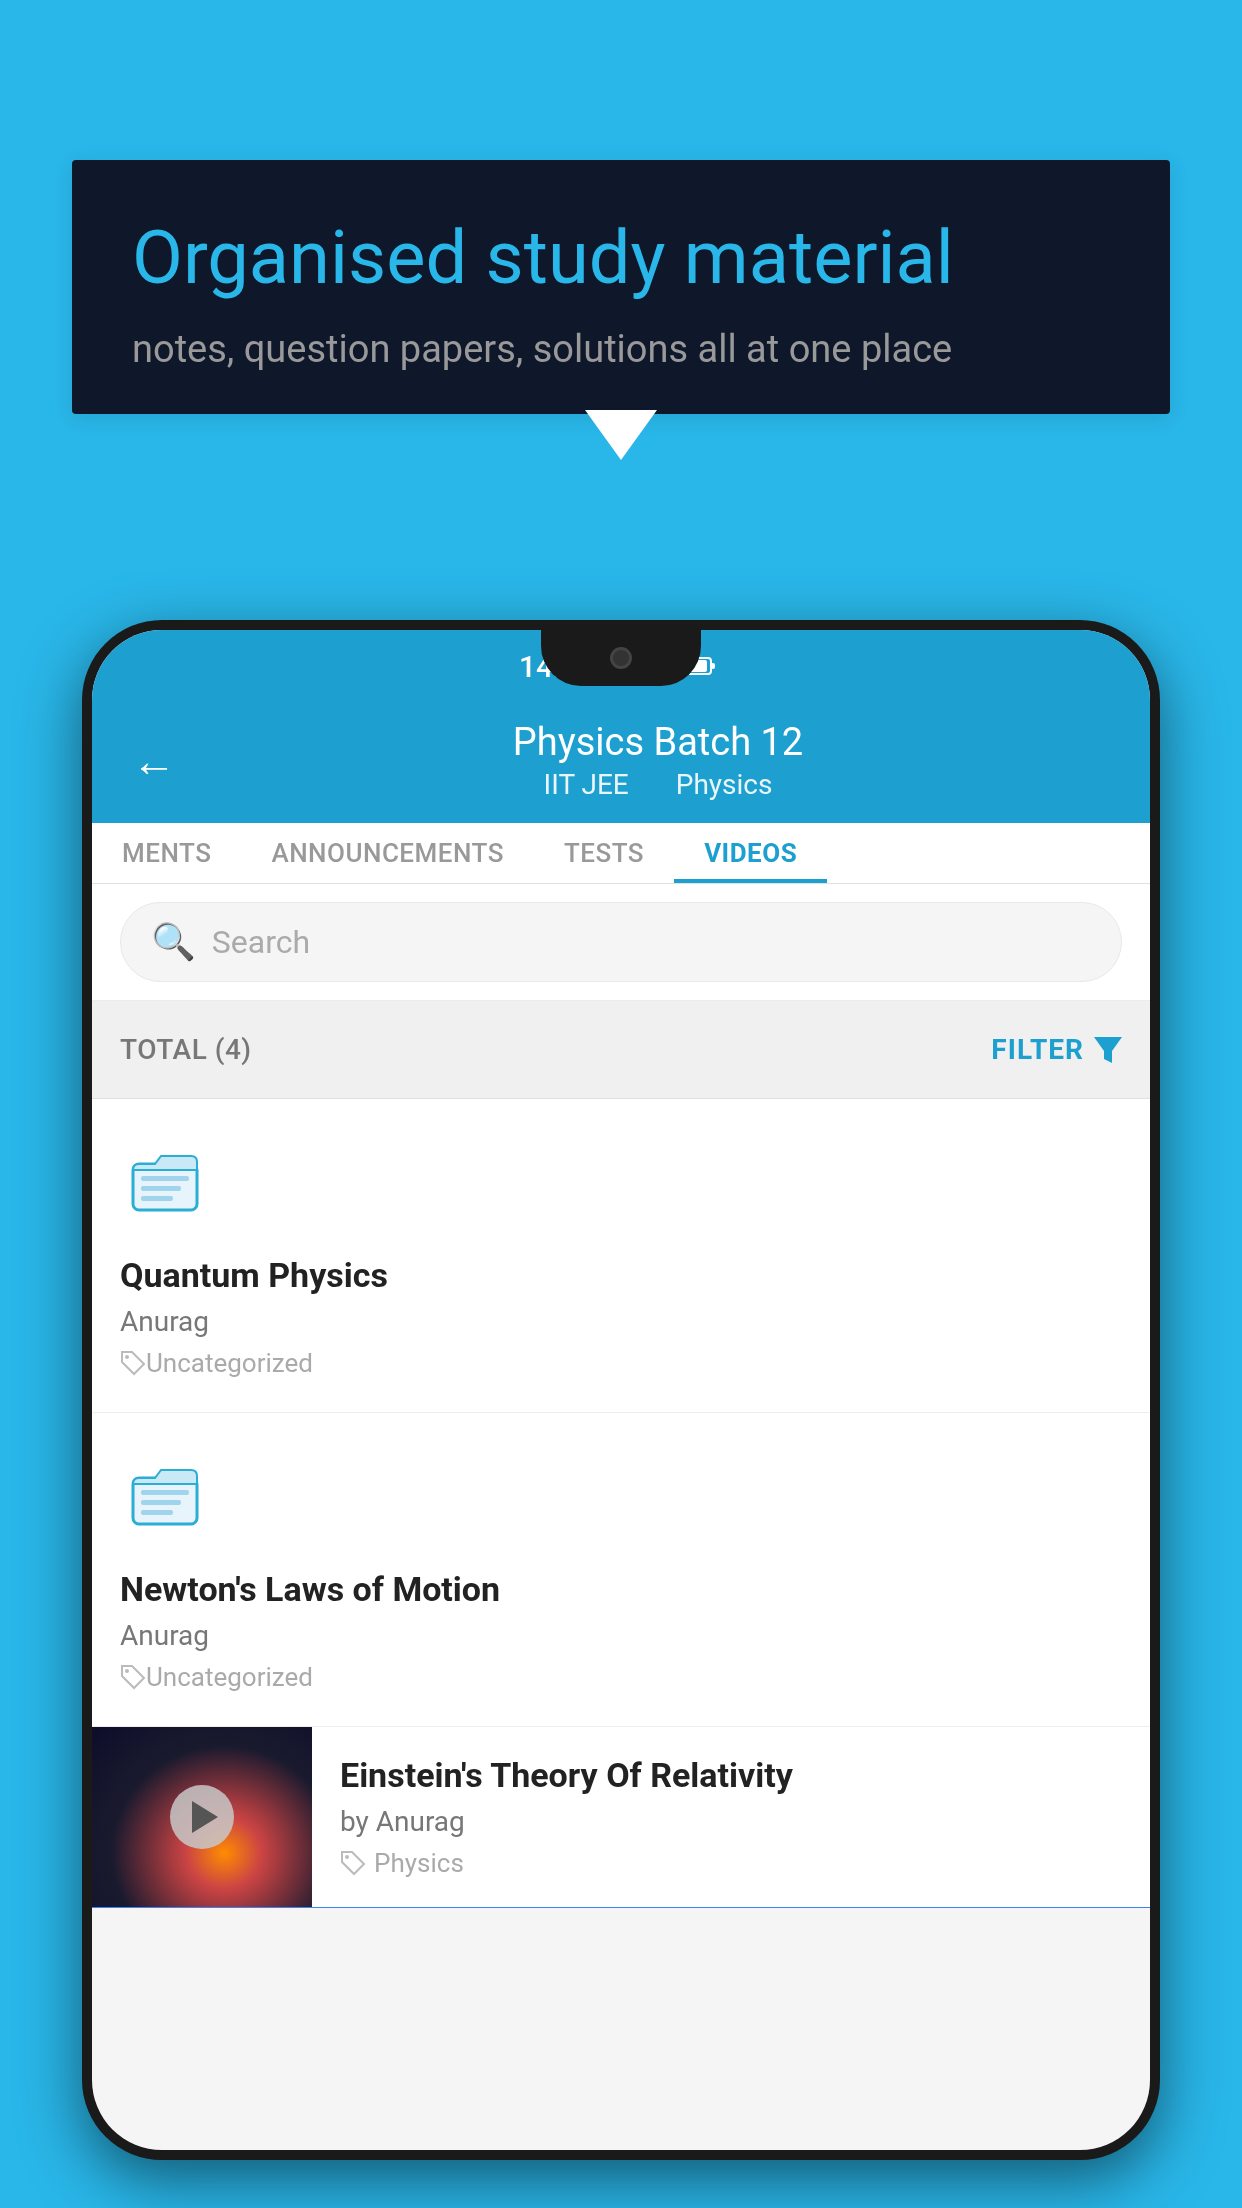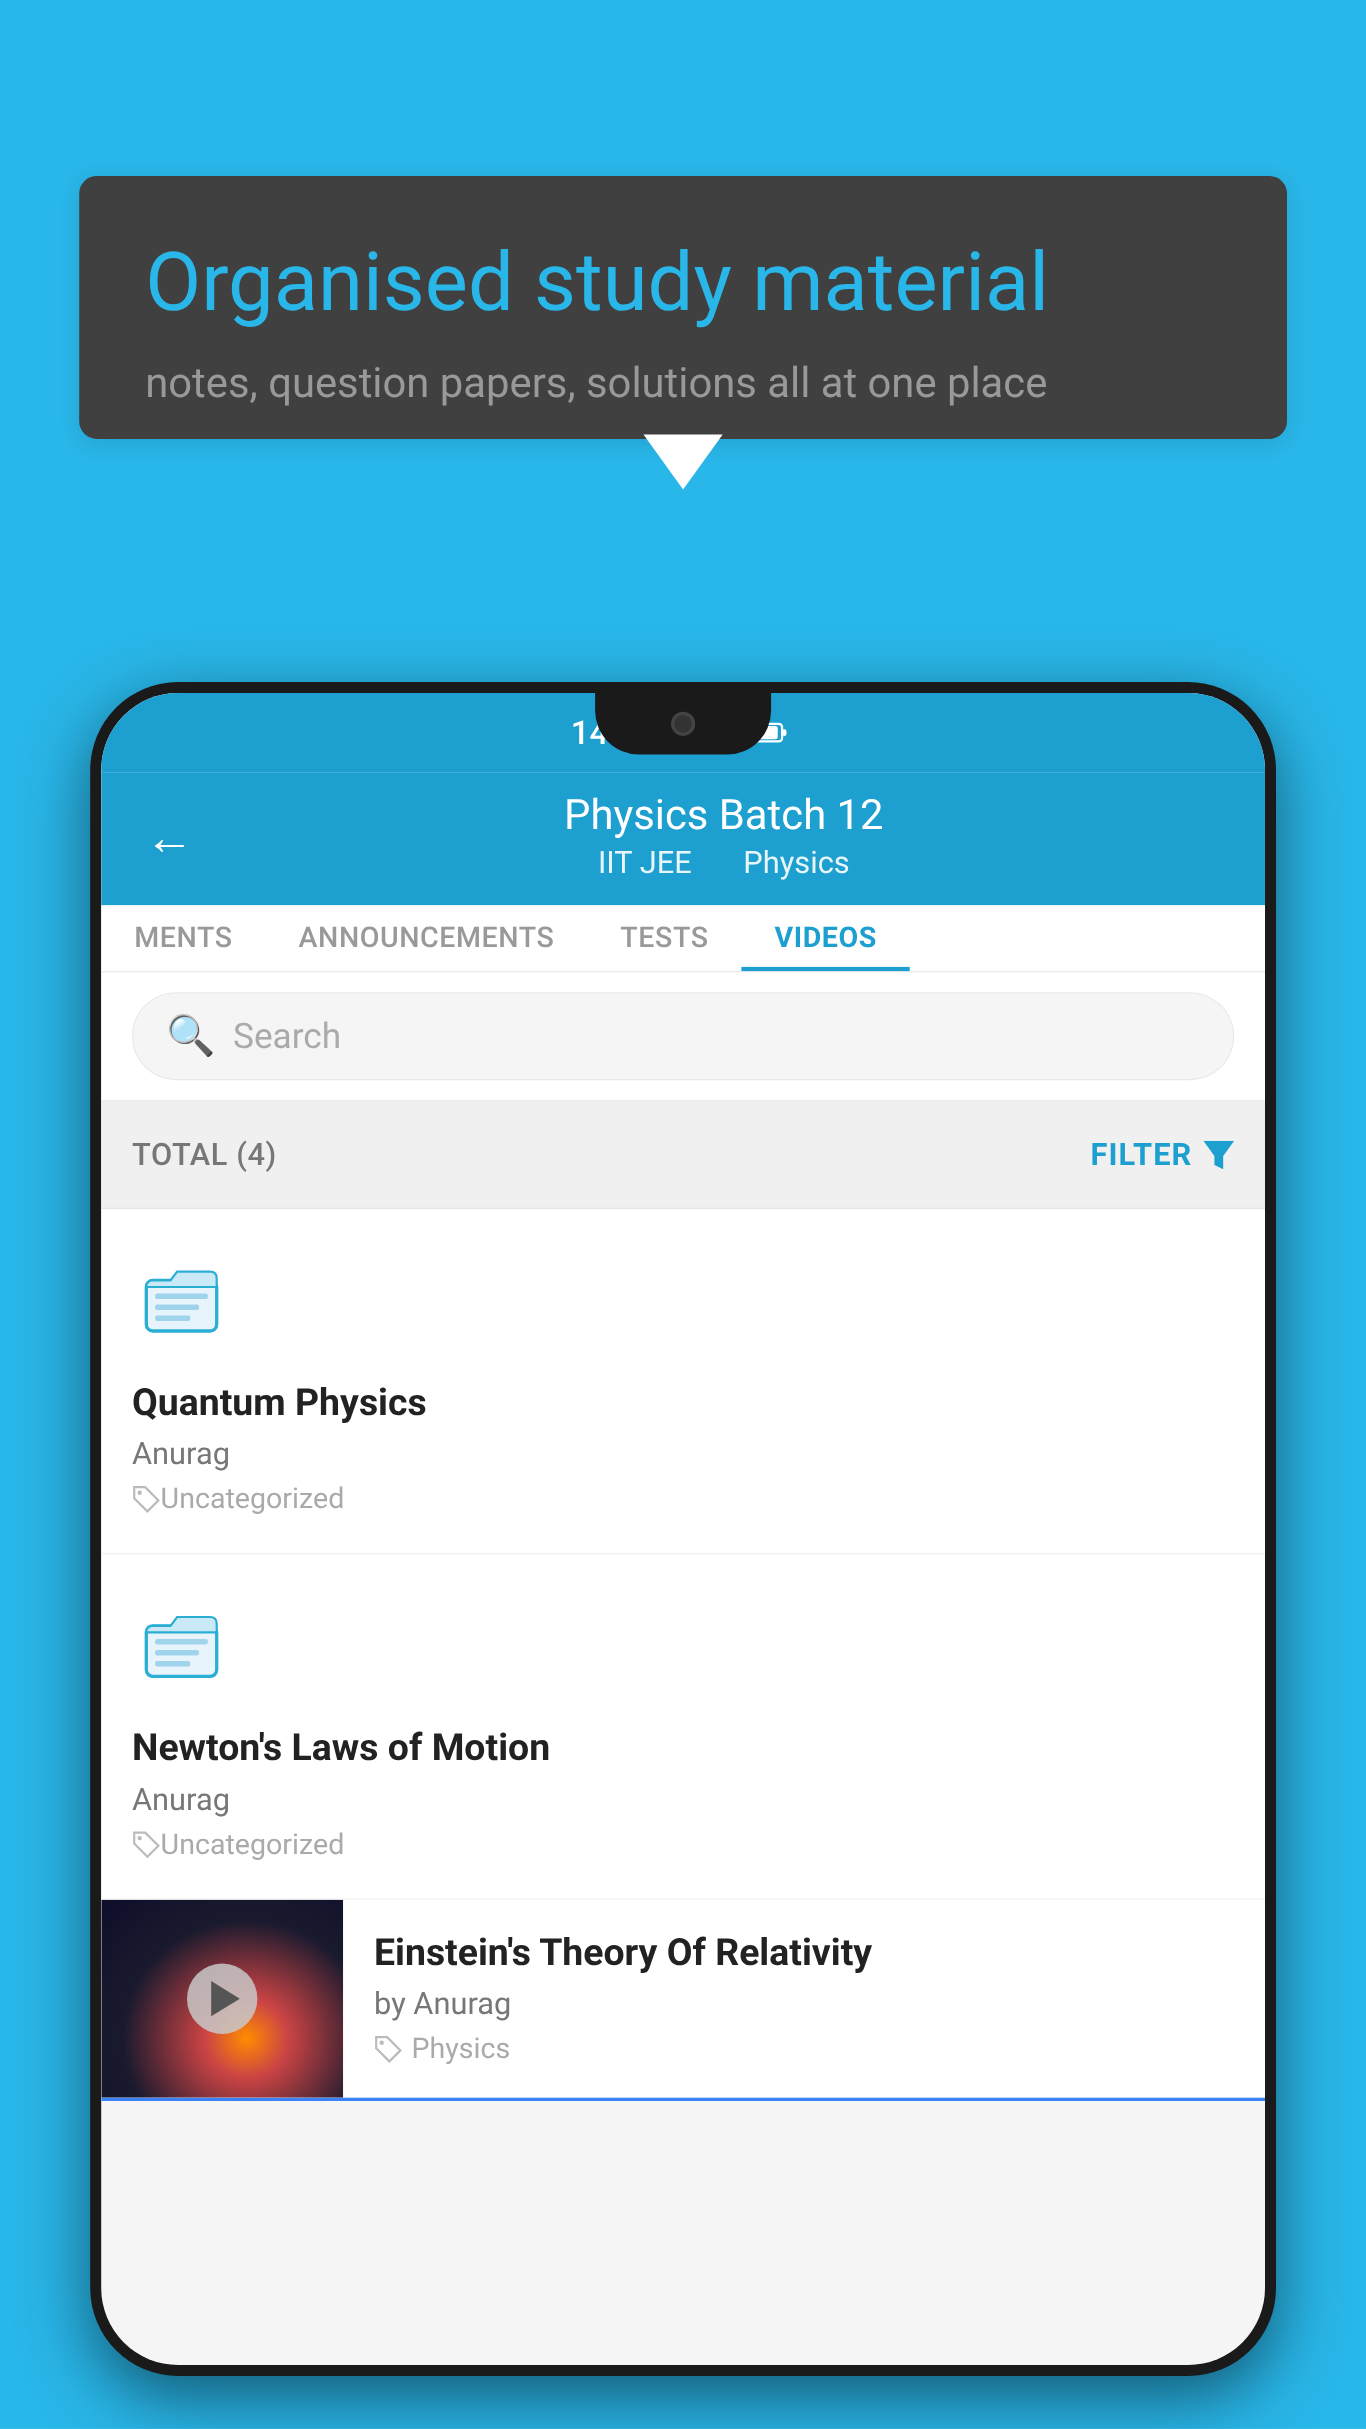--- a/index.html
+++ b/index.html
@@ -13,23 +13,23 @@
       overflow: hidden;
       position: relative;
     }
 
     
     .speech-bubble {
       position: absolute;
       top: 160px;
       left: 72px;
       right: 72px;
-      background: #404040;
-      border-radius: 16px;
-      padding: 54px 60px 28px 60px;
+      background: #0f172a;
+      border-radius: 4px;
+      padding: 54px 60px 43px 60px;
       box-shadow: 0 4px 20px rgba(0,0,0,0.1);
     }
 
     .speech-bubble::after {
       content: '';
       position: absolute;
       bottom: -46px;
       left: 50%;
       transform: translateX(-50%);
       width: 0;
@@ -324,21 +324,21 @@
       gap: 0;
       color: #aaa;
       font-size: 26px;
     }
 
     
     .video-item-thumb {
       display: flex;
       align-items: flex-start;
       padding: 0 28px 0 0;
-      border-bottom: 3px solid #3b82f6;
+      border-bottom: 1px solid #3b82f6;
       gap: 0;
       overflow: hidden;
     }
 
     .thumb-wrap {
       width: 220px;
       height: 180px;
       flex-shrink: 0;
       position: relative;
       overflow: hidden;

